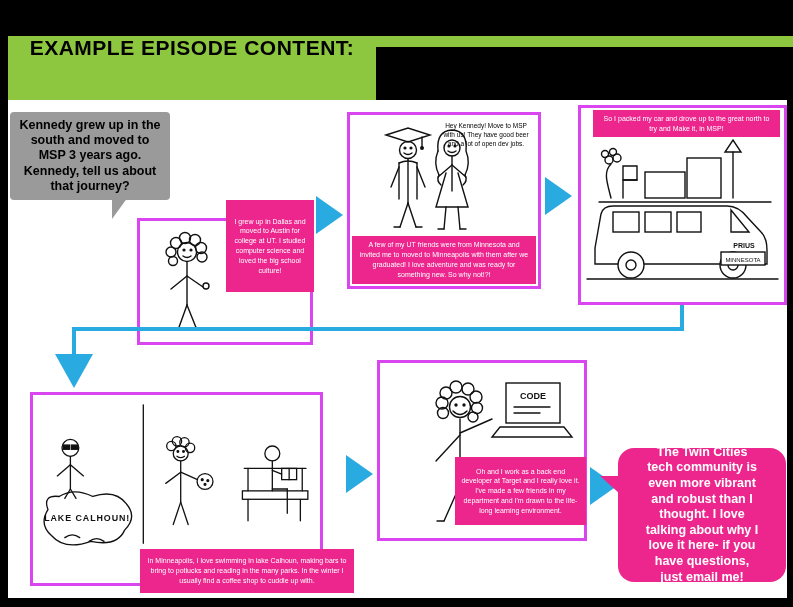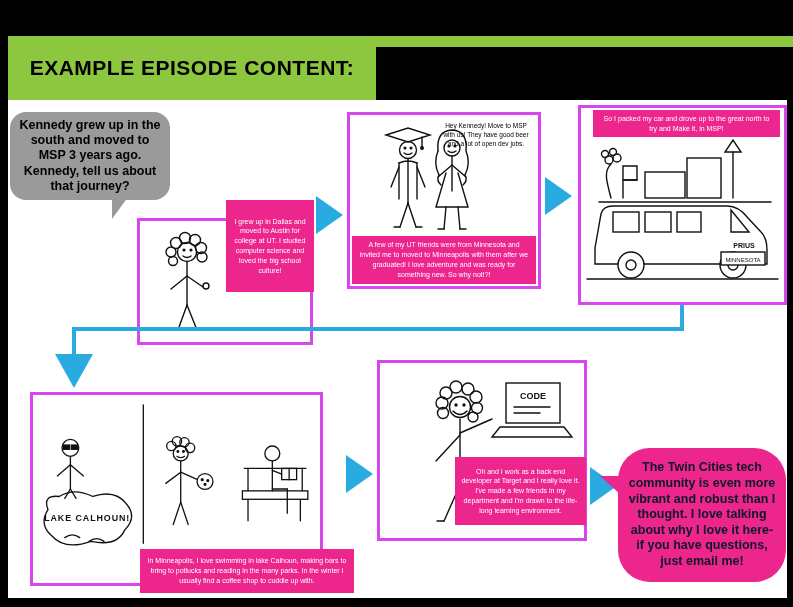--- a/index.html
+++ b/index.html
@@ -1,21 +1,21 @@
 <!DOCTYPE html>
 <html><head>
 <meta charset="utf-8">
 <style>
   * { margin:0; padding:0; box-sizing:border-box; }
   body { background:#000; font-family:"Liberation Sans", sans-serif; }
   .slide { position:relative; width:793px; height:607px; background:#000; overflow:hidden; }
 
   
   .banner { position:absolute; left:8px; top:36px; width:368px; height:64px; background:#8dc63f;
-            display:flex; align-items:center; justify-content:center; }
+            display:flex; justify-content:center; }
   .banner h1 { font-size:21px; font-weight:bold; color:#000; letter-spacing:.5px; }
   .strip { position:absolute; left:376px; top:36px; width:417px; height:11px; background:#8dc63f; }
   .desc { position:absolute; left:387px; top:55px; width:345px; font-size:10.5px; line-height:1.5; color:#f0f0f0; }
 
   
   .stage { position:absolute; left:8px; top:100px; width:779px; height:498px; background:#fff; }
 
   .panel { position:absolute; background:#fff; border:3px solid #d946ef; }
   .sk { position:absolute; left:0; top:0; width:100%; height:100%; }
   svg text { font-family:"Liberation Sans", sans-serif; }
@@ -34,25 +34,25 @@
   #cap-drive  { left:12px; right:4px; top:2px; height:27px; }
   #cap-lake   { left:132px; top:449px; width:214px; height:44px; }
   #cap-work   { left:447px; top:357px; width:131px; height:68px; }
 
   #speech-friends { position:absolute; right:5px; top:6px; width:94px; font-size:6.5px;
                     line-height:1.4; text-align:center; color:#000; }
 
   .bubble { position:absolute; display:flex; align-items:center; justify-content:center;
             text-align:center; font-weight:bold; }
   #intro-bubble { left:2px; top:12px; width:160px; height:88px; background:#9a9a9a;
-                  border-radius:16px; color:#000; font-size:12.5px; line-height:1.22; padding:6px 8px; }
+                  border-radius:4px; color:#000; font-size:12.5px; line-height:1.22; padding:6px 8px; }
   #intro-tail { position:absolute; left:104px; top:97px; width:0; height:0;
                 border-top:22px solid #9a9a9a; border-right:16px solid transparent; }
   #outro-bubble { left:610px; top:348px; width:168px; height:134px; background:#ec268d;
-                  border-radius:32px; color:#0f172a; font-size:12.5px; line-height:1.25; padding:8px 10px; }
+                  border-radius:16px; color:#ffffff; font-size:12.5px; line-height:1.25; padding:8px 26px; }
   #outro-tail { position:absolute; left:592px; top:376px; width:0; height:0;
                 border-right:20px solid #ec268d; border-bottom:18px solid transparent; }
 
   .arrow-right { position:absolute; width:0; height:0;
                  border-top:19px solid transparent; border-bottom:19px solid transparent;
                  border-left:27px solid #29abe2; }
   .arrow-down  { position:absolute; width:0; height:0;
                  border-left:19px solid transparent; border-right:19px solid transparent;
                  border-top:34px solid #29abe2; }
   #arrow-1 { left:308px; top:96px; }

